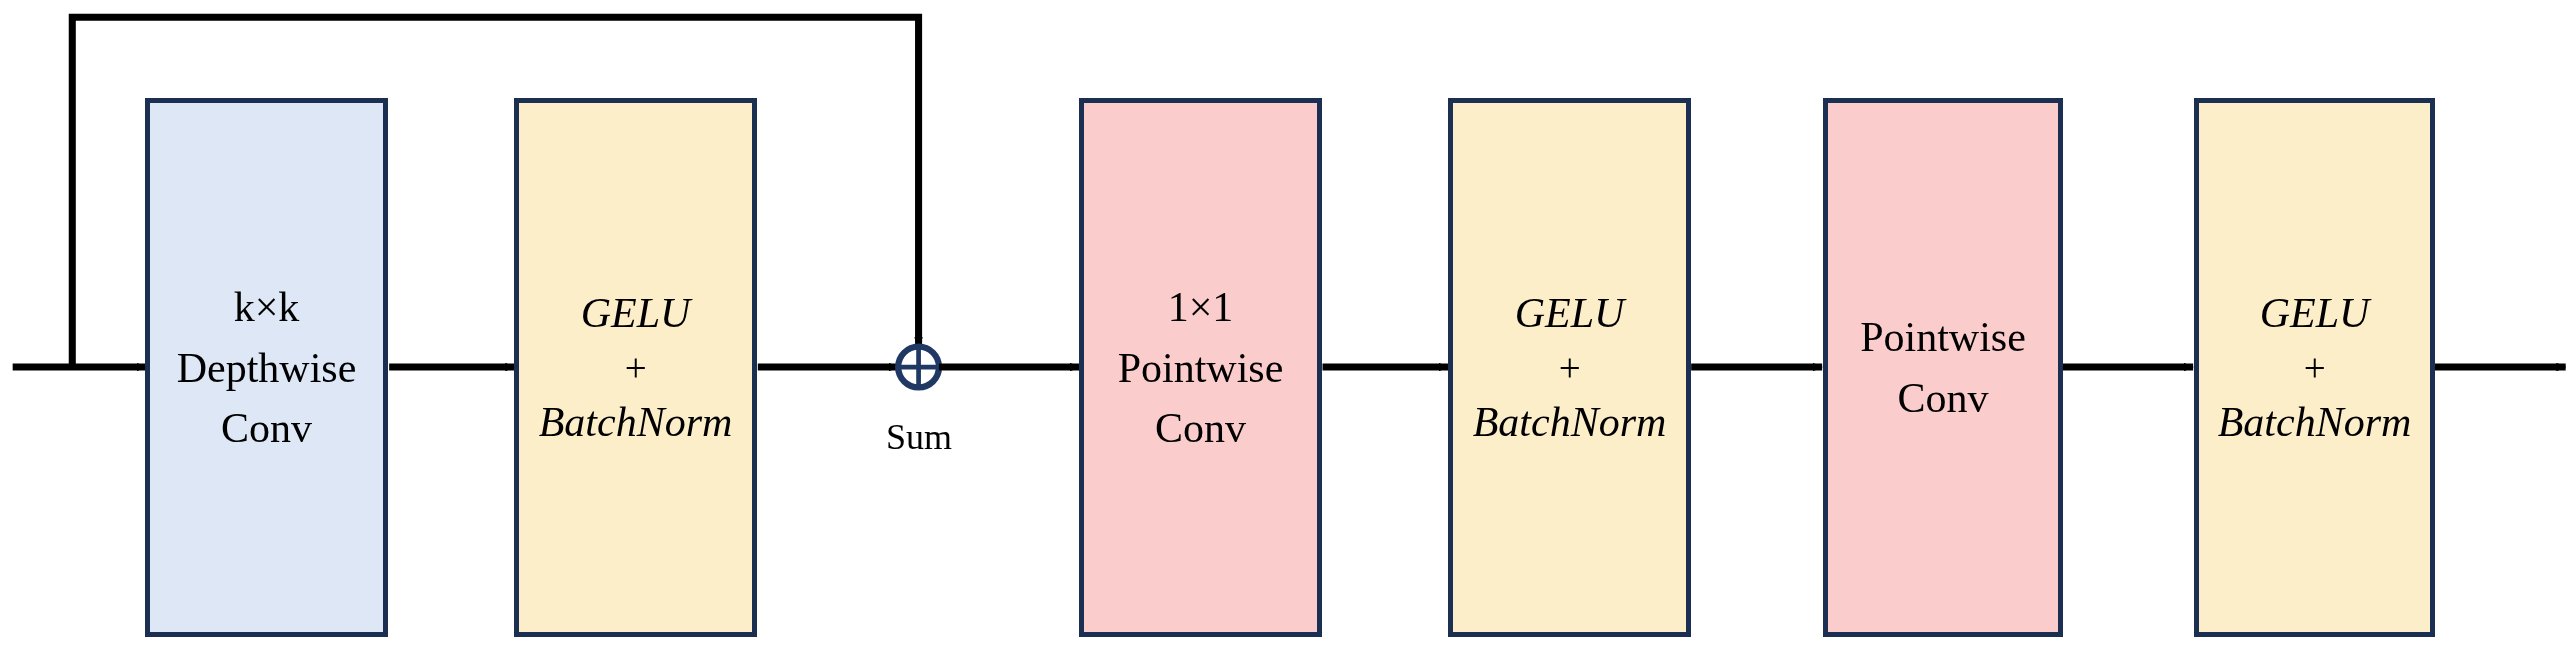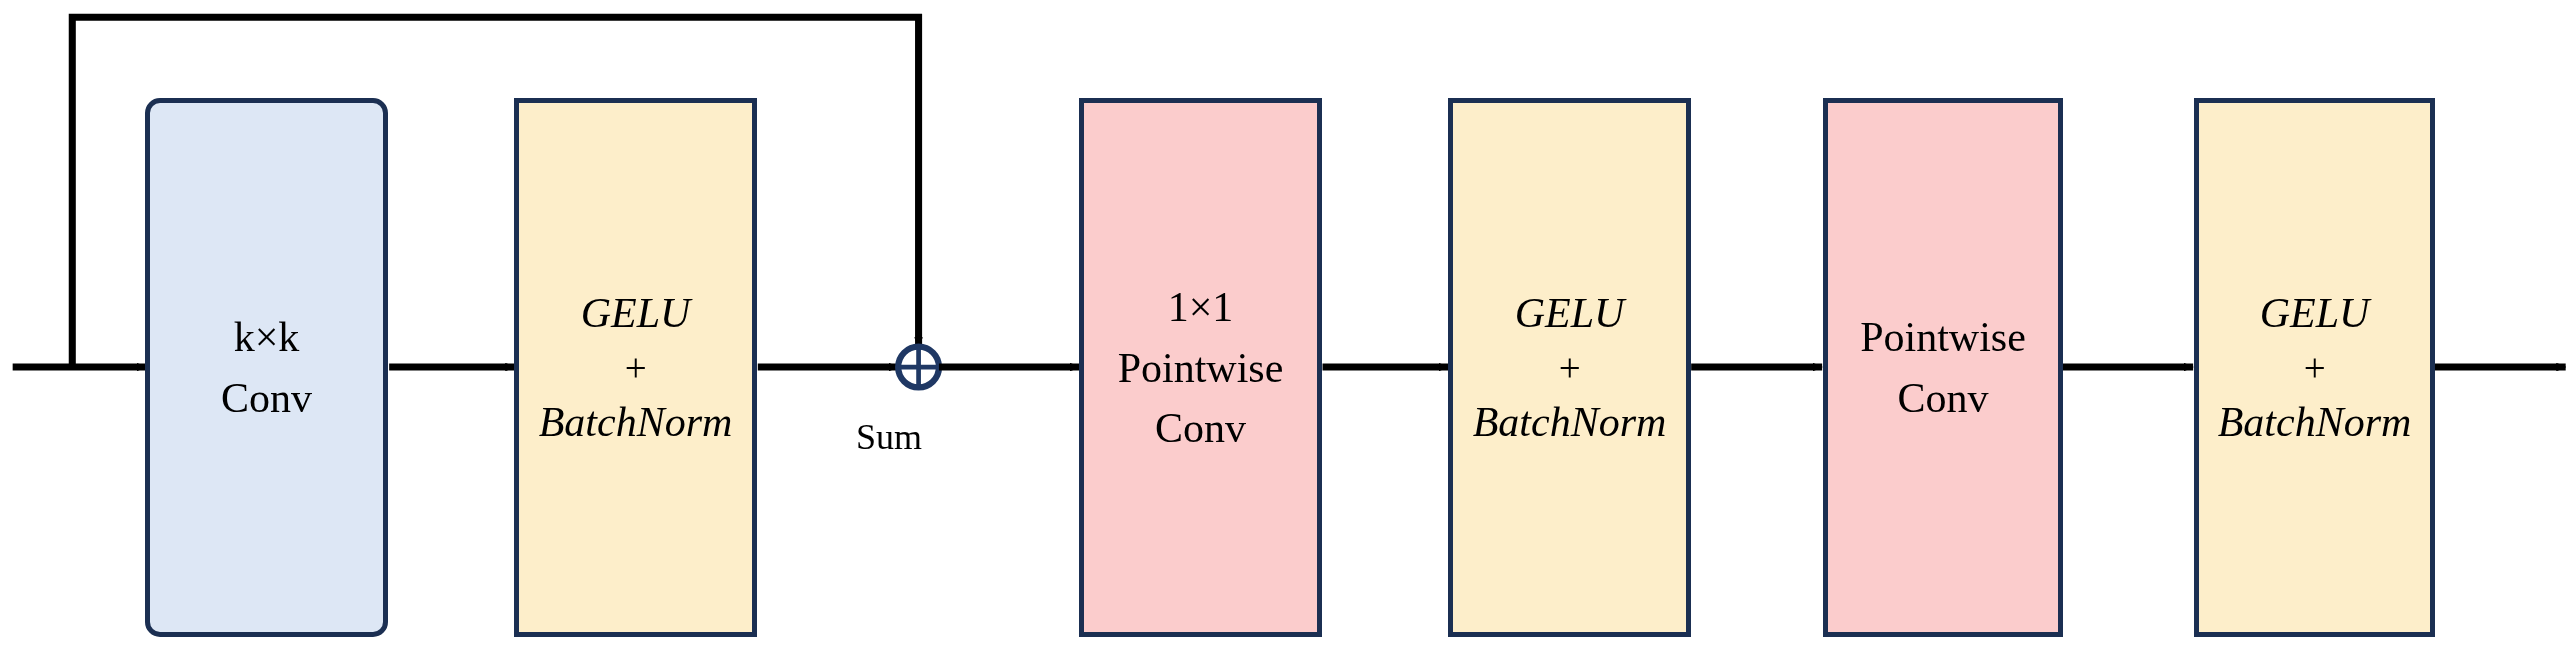--- a/index.html
+++ b/index.html
@@ -39,30 +39,31 @@
     white-space: nowrap;
   }
   .node .ln {
     display: block;
     margin: 9.4px 0;
   }
   .node .ln.plus {
     font-size: 39px;
     margin: 4.7px 0;
   }
-  .fill-blue   { background: #dde7f5; border-radius: 15px; }
+  .fill-blue   { background: #dde7f5; }
   .fill-cream  { background: #fdeeca; font-style: italic; }
   .fill-pink   { background: #fbcccc; }
 
   .sum-label {
     position: absolute;
     color: #000000;
     font-size: 36px;
     line-height: 1;
     white-space: nowrap;
+    text-align: center;
   }
   .sum-hit {
     position: absolute;
     border-radius: 50%;
   }
 </style>
 </head>
 <body>
 
 <div id="stage">
@@ -92,20 +93,21 @@
 
     <line x1="2155" y1="468" x2="2322" y2="468" stroke="#000000" stroke-width="9" marker-end="url(#ah)"></line>
 
     <line x1="2628" y1="468" x2="2795" y2="468" stroke="#000000" stroke-width="9" marker-end="url(#ah)"></line>
 
     <line x1="3102" y1="468" x2="3270" y2="468" stroke="#000000" stroke-width="9" marker-end="url(#ah)"></line>
   </svg>
 
   <div class="node fill-blue" style="left:145px; top:98px; width:243px; height:539px;">
     <span class="ln">k×k</span>
+    <span class="ln">Depthwise</span>
     <span class="ln">Conv</span>
   </div>
 
   <div class="node fill-cream" style="left:514px; top:98px; width:243px; height:539px;">
     <span class="ln">GELU</span>
     <span class="ln plus">+</span>
     <span class="ln">BatchNorm</span>
   </div>
 
   <div class="node fill-pink" style="left:1079px; top:98px; width:243px; height:539px;">

